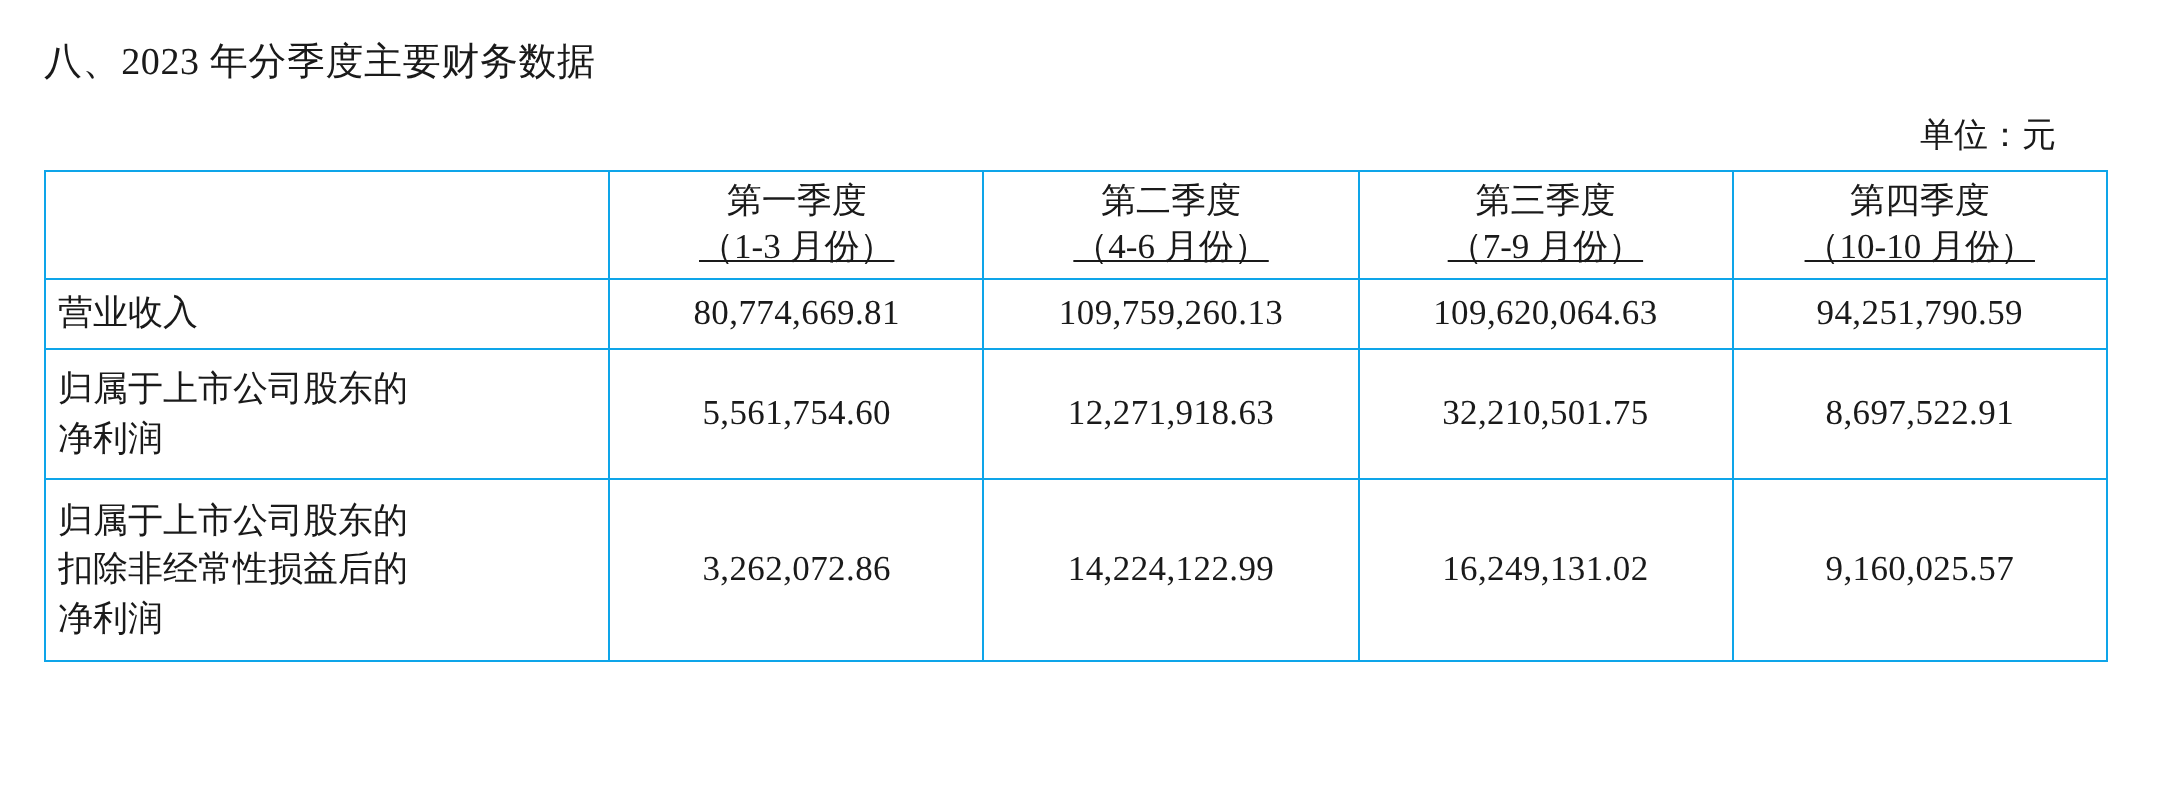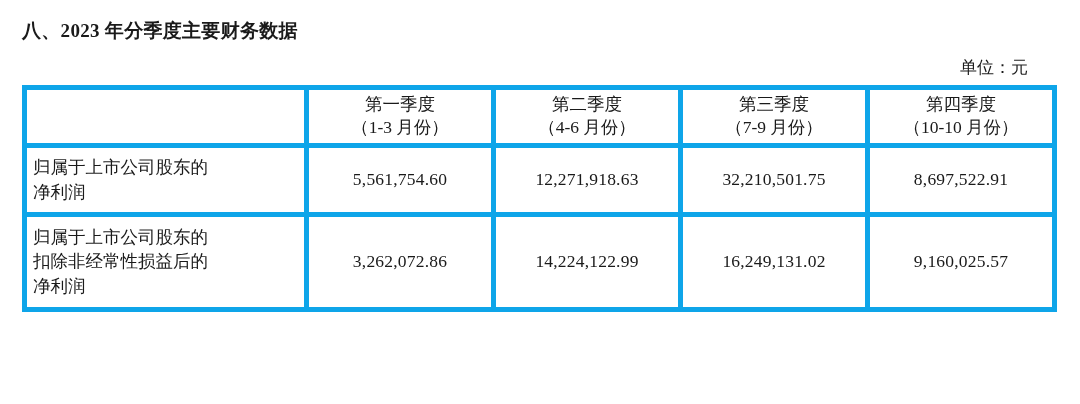--- a/index.html
+++ b/index.html
@@ -16,21 +16,21 @@
   }
   .page {
     position: relative;
     width: 1080px;
     height: 404px;
     box-sizing: border-box;
     padding: 14px 34px 0 14px;
   }
   .section-title {
     font-size: 19px;
-    font-weight: bold;
+    font-weight: normal;
     letter-spacing: 0.3px;
     margin: 4px 0 0 8px;
     white-space: nowrap;
   }
   .unit-row {
     display: flex;
     justify-content: flex-end;
     align-items: center;
     margin: 12px 18px 6px 0;
     font-size: 17px;
@@ -39,36 +39,36 @@
   .unit-row .unit-cell {
     margin-left: 30px;
   }
   table.fin {
     border-collapse: collapse;
     width: 1032px;
     margin-left: 8px;
     table-layout: fixed;
   }
   table.fin td, table.fin th {
-    border: 5px solid #0ea5e9;
+    border: 1px solid #0ea5e9;
     font-size: 17.5px;
     font-weight: normal;
     padding: 3px 6px;
     vertical-align: middle;
   }
   col.c-label { width: 282px; }
   col.c-q { width: 187px; }
   .hdr {
     text-align: center;
     line-height: 1.33;
     padding-top: 7px;
     padding-bottom: 6px;
   }
   .hdr .l1 { display: block; }
-  .hdr .l2 { display: block; }
+  .hdr .l2 { display: block; text-decoration: underline; }
   .row-label {
     text-align: left;
     line-height: 1.38;
     padding-left: 8px;
     padding-right: 4px;
   }
   .num {
     text-align: center;
     letter-spacing: 0.2px;
     white-space: nowrap;
@@ -112,20 +112,27 @@
           <span class="l1">第三季度</span>
           <span class="l2">（7-9 月份）</span>
         </th>
         <th class="hdr">
           <span class="l1">第四季度</span>
           <span class="l2">（10-10 月份）</span>
         </th>
       </tr>
     </thead>
     <tbody>
+      <tr class="h-1line">
+        <td class="row-label">营业收入</td>
+        <td class="num">80,774,669.81</td>
+        <td class="num">109,759,260.13</td>
+        <td class="num">109,620,064.63</td>
+        <td class="num">94,251,790.59</td>
+      </tr>
       <tr class="h-2line">
         <td class="row-label">
           <span>归属于上市公司股东的</span><br>
           <span>净利润</span>
         </td>
         <td class="num">5,561,754.60</td>
         <td class="num">12,271,918.63</td>
         <td class="num">32,210,501.75</td>
         <td class="num">8,697,522.91</td>
       </tr>

